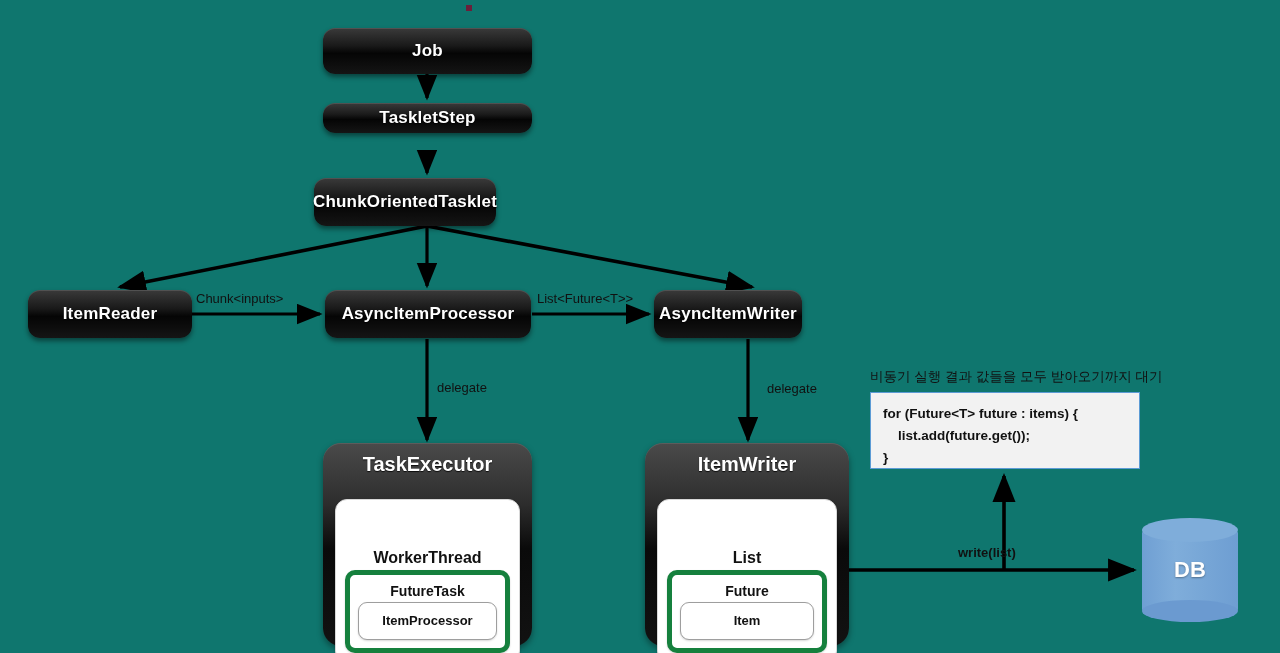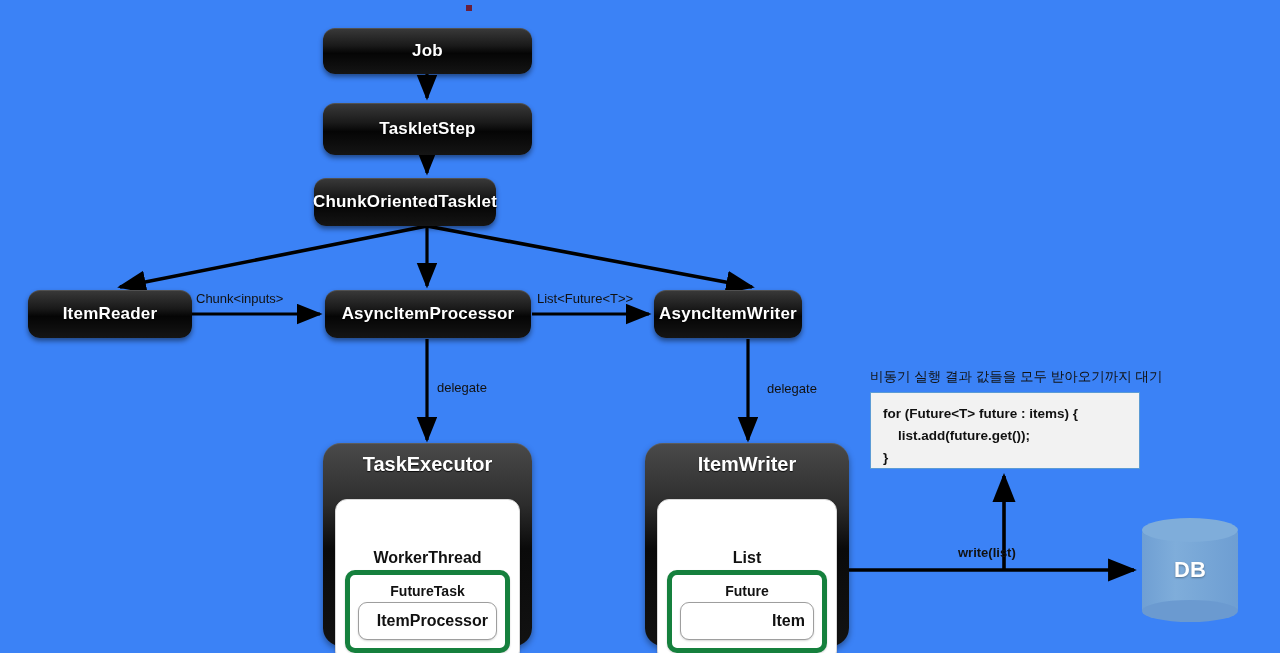--- a/index.html
+++ b/index.html
@@ -5,21 +5,21 @@
   * { box-sizing: border-box; margin: 0; padding: 0; }
   html, body {
     width: 1280px; height: 653px;
     background: #ffffff;
     font-family: "Liberation Sans", "DejaVu Sans", sans-serif;
     overflow: hidden;
   }
   #stage {
     position: relative;
     width: 1280px; height: 653px;
-    background: #3b82f6;
+    background: #0f766e;
   }
   svg.edges {
     position: absolute; left: 0; top: 0;
     width: 1280px; height: 653px;
     pointer-events: none;
   }
 
   
   .node {
     position: absolute;
@@ -74,21 +74,21 @@
     box-shadow: 0 1px 2px rgba(0,0,0,0.16);
     padding: 9px 8px 9px 8px;
   }
   .box-title {
     text-align: center;
     color: #111111;
     font-weight: bold;
   }
   .t-l1 { font-size: 16px; line-height: 24px; margin-top: 40px; }
   .t-l2 { font-size: 14px; line-height: 22px; }
-  .t-l3 { font-size: 16px; line-height: 18px; text-align: right; }
+  .t-l3 { font-size: 13px; line-height: 18px; }
 
   
   .edge-label {
     position: absolute;
     font-size: 13px;
     color: #111111;
     white-space: nowrap;
   }
   .edge-label.bold { font-weight: bold; }
 
@@ -184,21 +184,21 @@
 
     <line x1="849" y1="570" x2="1134" y2="570" stroke="#000" stroke-width="3.6" marker-end="url(#arrowhead)"></line>
 
     <line x1="1004" y1="570" x2="1004" y2="476" stroke="#000" stroke-width="3.6" marker-end="url(#arrowhead)"></line>
   </svg>
 
   <div class="node flow" style="left:323px; top:28px; width:209px; height:46px;">
     <span>Job</span>
   </div>
 
-  <div class="node flow" style="left:323px; top:103px; width:209px; height:52px;">
+  <div class="node flow" style="left:323px; top:103px; width:209px; height:30px;">
     <span>TaskletStep</span>
   </div>
 
   <div class="node flow" style="left:314px; top:178px; width:182px; height:48px;">
     <span>ChunkOrientedTasklet</span>
   </div>
 
   <div class="node flow" style="left:28px; top:290px; width:164px; height:48px;">
     <span>ItemReader</span>
   </div>

